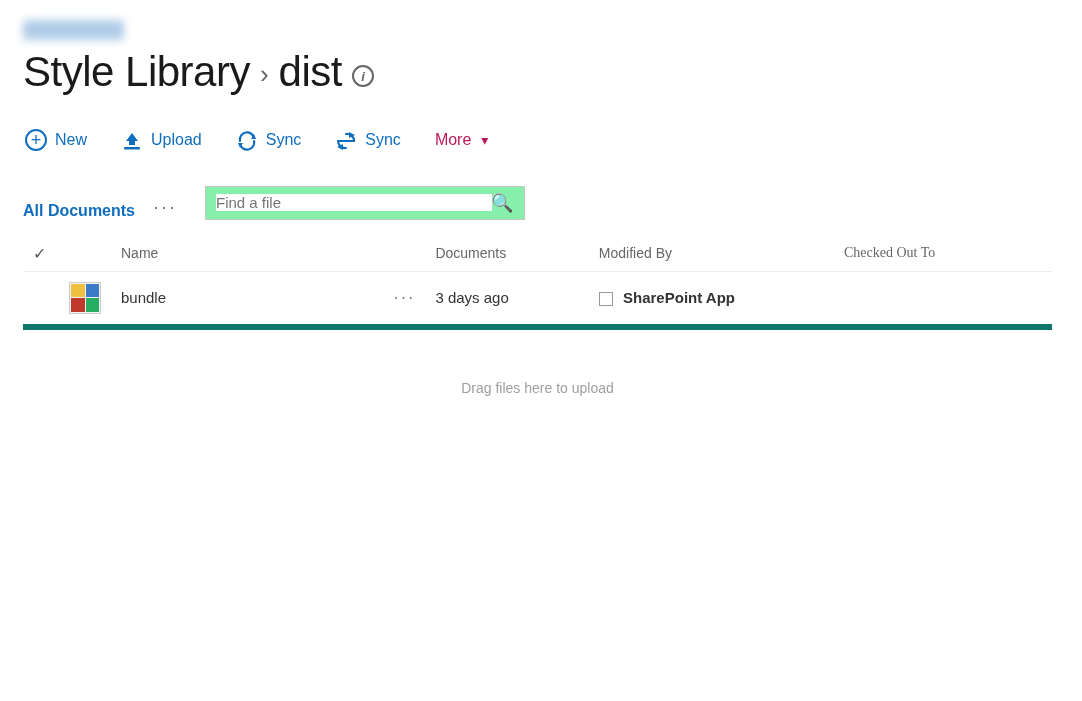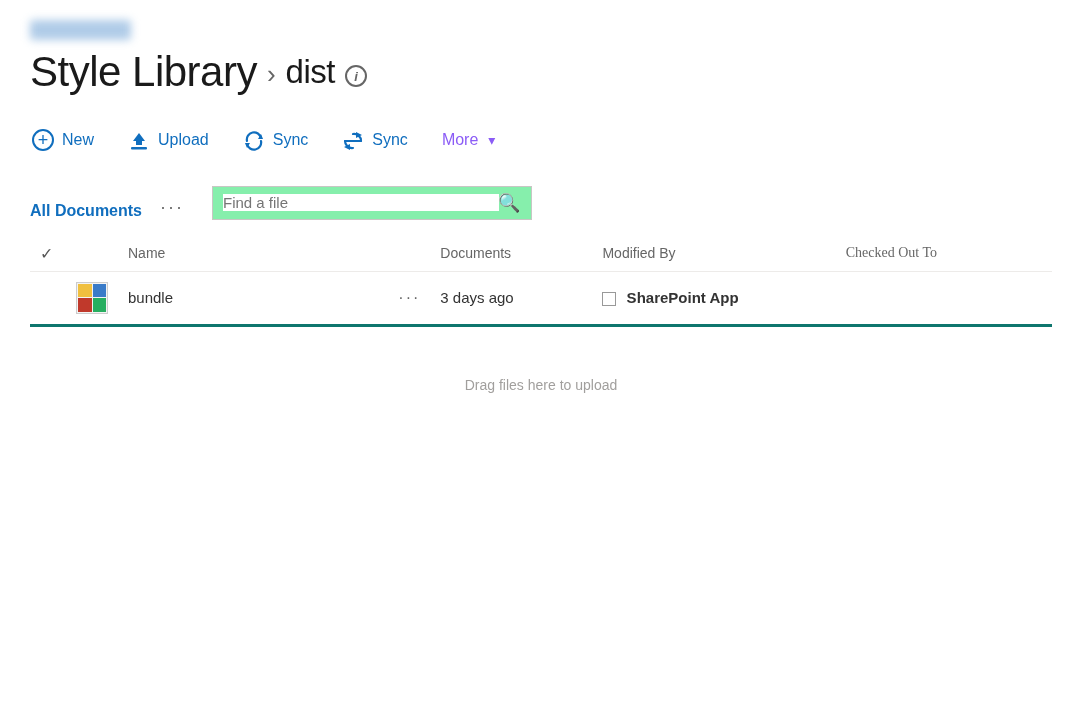--- a/index.html
+++ b/index.html
@@ -7,21 +7,21 @@
       font-family: 'Segoe UI', Tahoma, Geneva, Verdana, sans-serif;
       background: #ffffff;
       color: #333;
       padding: 0;
     }
 
     .page-wrapper {
       max-width: 1082px;
       min-height: 701px;
       background: #fff;
-      padding: 20px 30px 30px 30px;
+      padding: 20px 30px 30px 23px;
     }
 
     .breadcrumb-area {
       margin-bottom: 8px;
     }
 
     .breadcrumb-blurred {
       display: inline-block;
       background: #b0cce8;
       color: transparent;
@@ -47,21 +47,21 @@
     }
 
     .title-chevron {
       font-size: 26px;
       color: #666;
       margin: 0 10px;
       margin-top: 4px;
     }
 
     .title-dist {
-      font-size: 33px;
+      font-size: 42px;
       font-weight: 300;
       color: #1a1a1a;
       letter-spacing: -0.5px;
     }
 
     .title-info-icon {
       display: inline-flex;
       align-items: center;
       justify-content: center;
       width: 22px;
@@ -92,21 +92,21 @@
       font-size: 16px;
       color: #106ebe;
       cursor: pointer;
       border: none;
       background: none;
       padding: 4px 2px;
       font-family: 'Segoe UI', sans-serif;
     }
 
     .toolbar-btn.more-btn {
-      color: #8b5cf6;
+      color: #be185d;
     }
 
     .icon-new {
       display: inline-flex;
       align-items: center;
       justify-content: center;
       width: 22px;
       height: 22px;
       border: 2.5px solid #106ebe;
       border-radius: 50%;
@@ -200,21 +200,21 @@
       font-weight: 400;
       color: #666;
       padding: 8px 10px 8px 10px;
       border-bottom: 1px solid #edebe9;
     }
 
     .file-table td {
       padding: 10px 10px;
       font-size: 15px;
       color: #333;
-      border-bottom: 3px solid #0f766e;
+      border-bottom: 6px solid #0f766e;
     }
 
     .col-check {
       width: 36px;
       text-align: center;
     }
 
     .col-icon {
       width: 40px;
       text-align: center;

